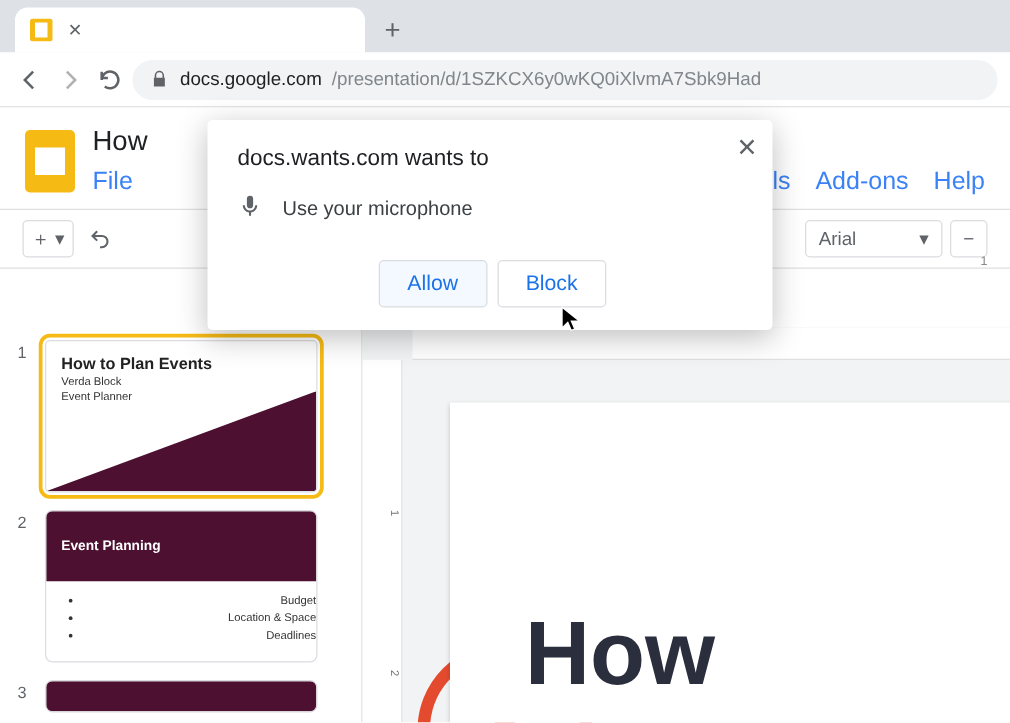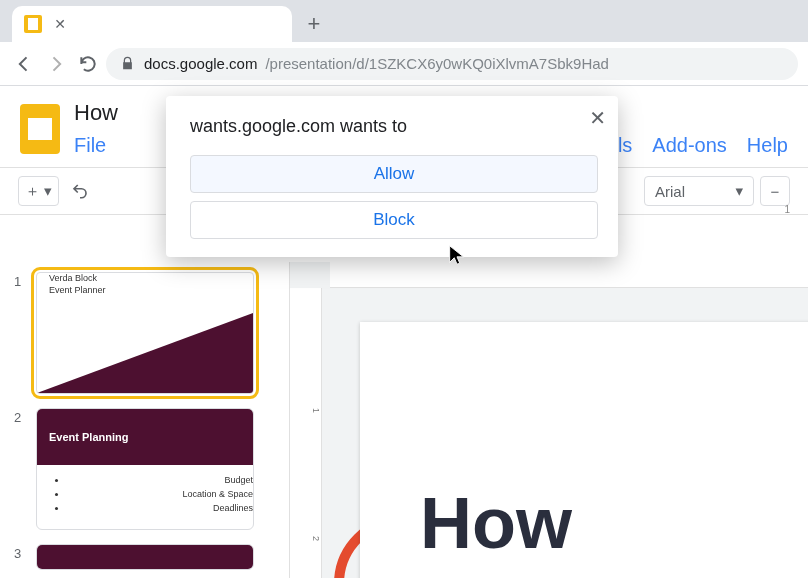--- a/index.html
+++ b/index.html
@@ -56,21 +56,21 @@
   .canvas{position:absolute; top:60px; left:70px; width:640px; height:420px; background:#fff; box-shadow:0 1px 4px rgba(0,0,0,.2);}
   .canvas .big{font-size:72px; font-weight:700; color:#2a2e3d; padding:160px 0 0 60px;}
   .mic-ring{position:absolute; left:44px; top:252px; width:140px; height:140px; border:10px solid #e44b2e; border-radius:50%; display:flex; align-items:center; justify-content:center;}
   .mic-ring svg{width:64px; height:64px;}
 
   
   .perm { position:absolute; top:96px; left:166px; width:452px; background:#fff; box-shadow:0 6px 24px rgba(0,0,0,.25); border-radius:4px; padding:20px 20px 18px 24px; z-index:50;}
   .perm .close-x{position:absolute; top:10px; right:12px; font-size:20px; color:#5f6368; cursor:pointer;}
   .perm .head-p{font-size:18px; color:#202124; margin-bottom:18px;}
   .perm .row-p{display:flex; align-items:center; gap:16px; font-size:16px; color:#3c4043; margin-bottom:28px;}
-  .perm .btns{display:flex; justify-content:center; gap:8px;flex-direction:column;}
+  .perm .btns{display:flex; justify-content:center; gap:8px;}
   .perm .btn{padding:8px 22px; border:1px solid #dadce0; border-radius:4px; font-size:17px; color:#1a73e8; background:#fff; cursor:pointer;}
   .perm .btn.primary{background:#f4f8ff;}
   .cursor{position:absolute; top:244px; left:446px; z-index:60;}
   .cursor svg{width:22px;height:22px;}
 </style>
 </head>
 <body>
 
 <div class="tab-strip">
   <div class="tab">
@@ -142,20 +142,21 @@
   <div style="position:absolute; top:118px; right:18px; font-size:10px; color:#888; display:flex; gap:70px;">
     <span>1</span>
   </div>
 
   <div class="workspace">
     <div class="thumb-col" style="position:relative;">
       <div style="position:absolute;top:-6px;left:-14px;right:0;height:152px;background:#fff8dc;z-index:-1;"></div>
       <div class="thumb-row">
         <div class="thumb-num">1</div>
         <div class="thumb selected sel-bg">
+          <div class="title-t">How to Plan Events</div>
           <div class="sub-t">Verda Block</div>
           <div class="sub-t">Event Planner</div>
           <div class="maroon-tri"></div>
         </div>
       </div>
       <div class="thumb-row">
         <div class="thumb-num">2</div>
         <div class="thumb thumb2">
           <div class="head">Event Planning</div>
           <ul>
@@ -186,21 +187,29 @@
       </div>
       <div class="canvas">
         <div class="big">How</div>
       </div>
     </div>
   </div>
 </div>
 
 <div class="perm">
   <div class="close-x">✕</div>
-  <div class="head-p">wants.google.com wants to</div>
+  <div class="head-p">docs.wants.com wants to</div>
+  <div class="row-p">
+    <span>
+      <svg width="20" height="20" viewBox="0 0 24 24" fill="#5f6368">
+          <path d="M12 14a3 3 0 0 0 3-3V5a3 3 0 0 0-6 0v6a3 3 0 0 0 3 3zm5-3a5 5 0 0 1-10 0H5a7 7 0 0 0 6 6.9V21h2v-3.1A7 7 0 0 0 19 11h-2z"></path>
+        </svg>
+    </span>
+    <span>Use your microphone</span>
+  </div>
   <div class="btns">
     <button class="btn primary">Allow</button>
     <button class="btn">Block</button>
   </div>
 </div>
 
 <div class="cursor">
   <svg viewBox="0 0 24 24" fill="#000" stroke="#fff" stroke-width="1">
       <path d="M4 2l0 18 5-5 3 7 3-1-3-7 7 0z"></path>
     </svg>

